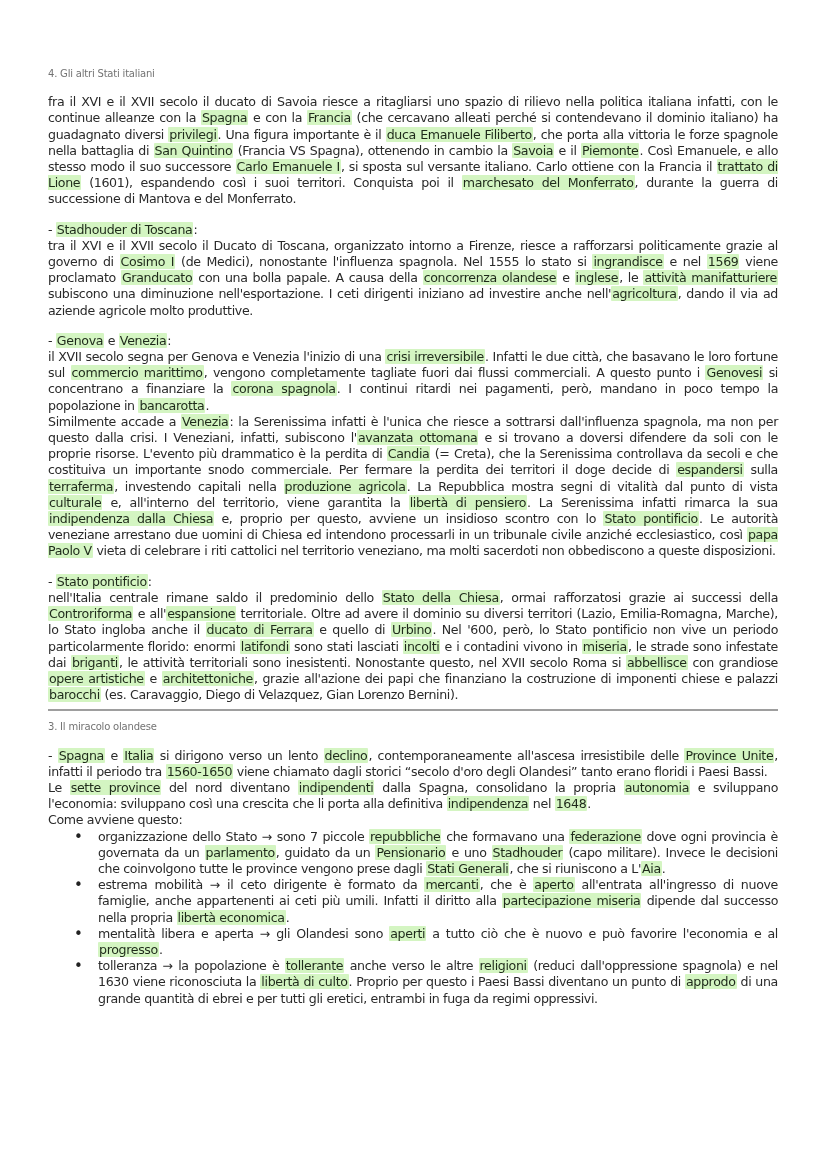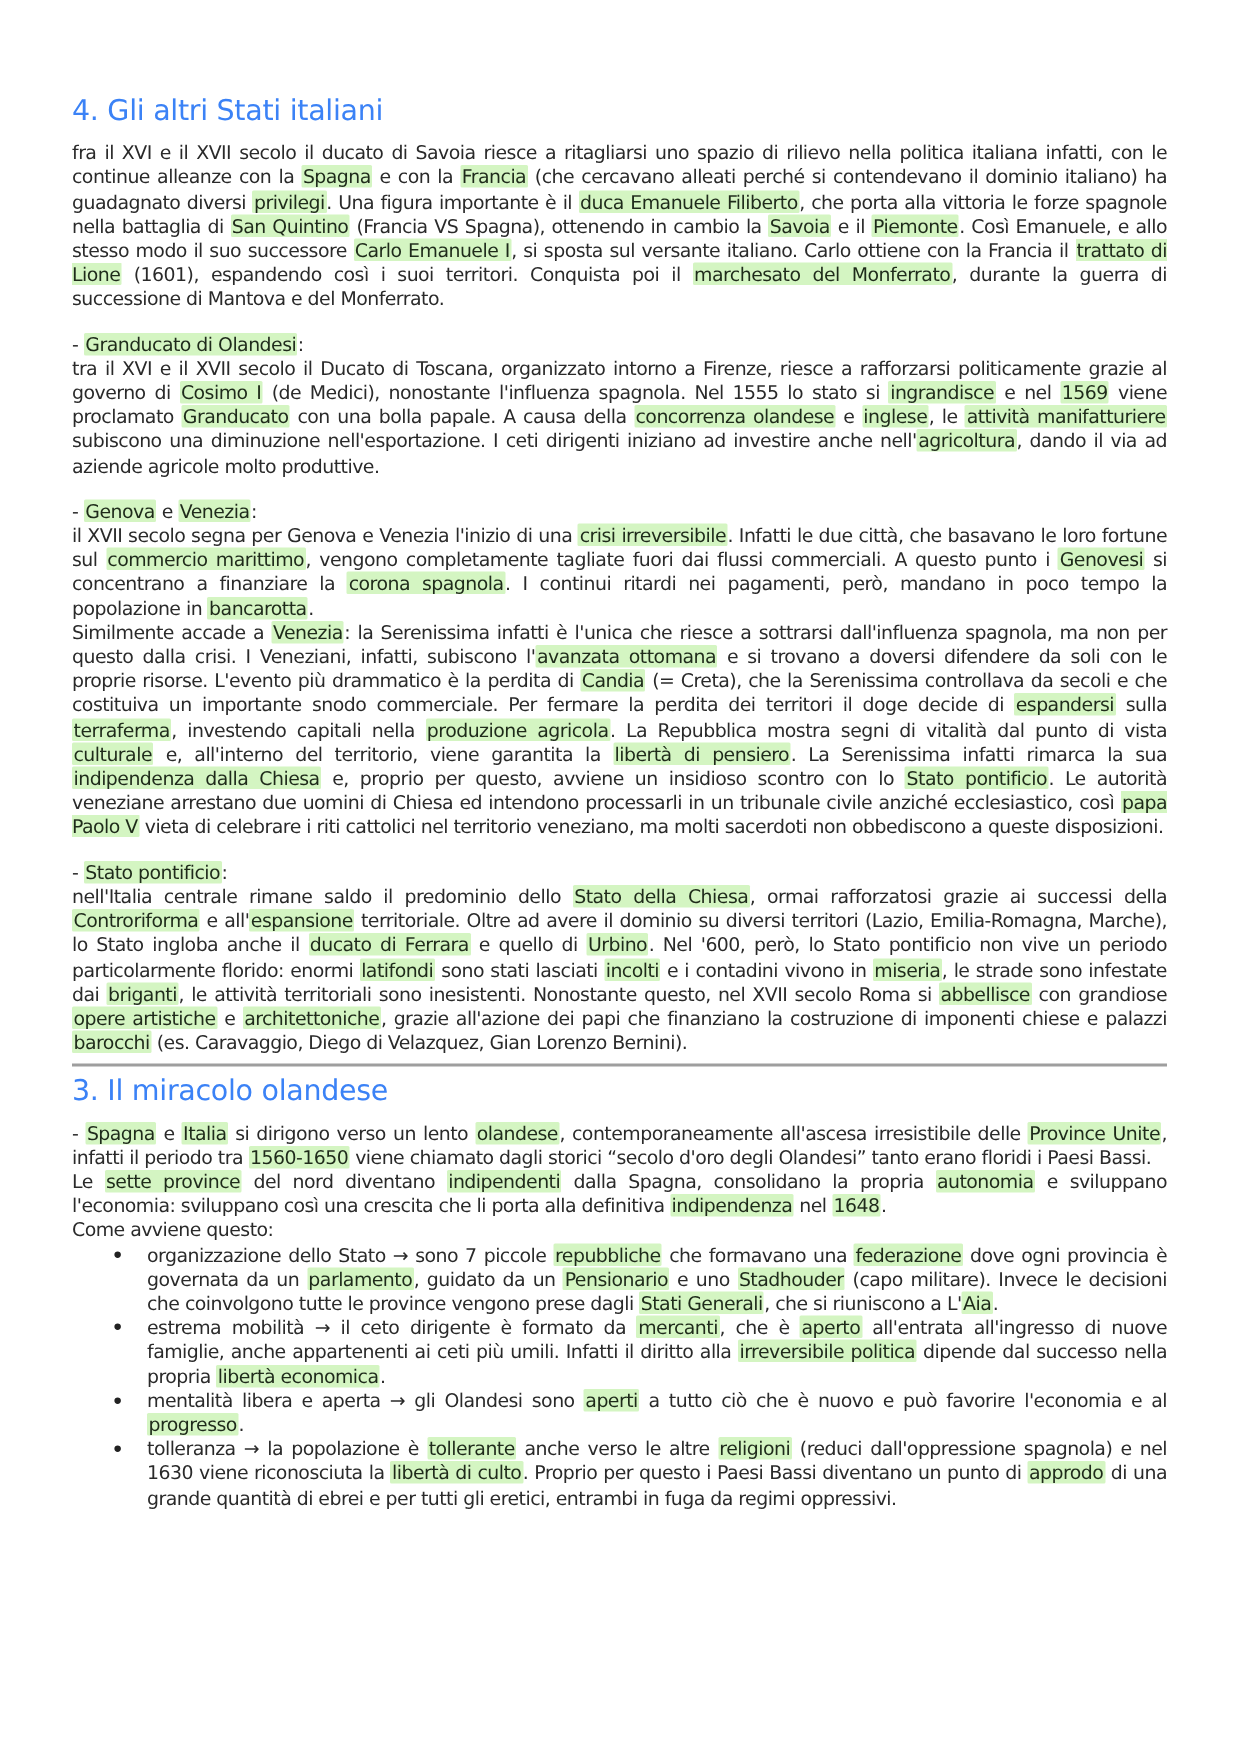--- a/index.html
+++ b/index.html
@@ -3,63 +3,63 @@
 <meta charset="utf-8">
 <style>
   html, body { margin: 0; padding: 0; background: #ffffff; }
   body { width: 828px; height: 1169px; overflow: hidden; position: relative; }
   .page {
     position: absolute; left: 48px; top: 66px; width: 730px;
     font-family: "DejaVu Sans", sans-serif;
     font-size: 12.6px; line-height: 16.2px; color: #2a2a2a;
     letter-spacing: -0.35px;
   }
-  .h { font-size: 19px; color: #3b82f6; margin: 0 0 12px 0; font-weight: normal; letter-spacing: -0.2px; }
+  .h { font-size: 10px; color: #737373; margin: 0 0 12px 0; font-weight: normal; letter-spacing: -0.2px; }
   p { margin: 0; text-align: justify; }
   mark { background: #d4f5c2; color: #1e2a1a; padding: 0 1px; border-radius: 1px; }
   .hr { border: 0; border-top: 2px solid #9e9e9e; margin: 4px 0 8px 0; }
   ul { margin: 0; padding-left: 50px; }
   li { text-align: justify; list-style: none; position: relative; }
   li::before { content: "\2022"; position: absolute; left: -24px; color: #222; font-size: 15px; }
   .block { margin-bottom: 14px; }
 </style>
 </head>
 <body>
 
 <div class="page">
   <div class="h">4. Gli altri Stati italiani</div>
 
   <div class="block">
     <p>fra il XVI e il XVII secolo il ducato di Savoia riesce a ritagliarsi uno spazio di rilievo nella politica italiana infatti, con le continue alleanze con la <mark>Spagna</mark> e con la <mark>Francia</mark> (che cercavano alleati perché si contendevano il dominio italiano) ha guadagnato diversi <mark>privilegi</mark>. Una figura importante è il <mark>duca Emanuele Filiberto</mark>, che porta alla vittoria le forze spagnole nella battaglia di <mark>San Quintino</mark> (Francia VS Spagna), ottenendo in cambio la <mark>Savoia</mark> e il <mark>Piemonte</mark>. Così Emanuele, e allo stesso modo il suo successore <mark>Carlo Emanuele I</mark>, si sposta sul versante italiano. Carlo ottiene con la Francia il <mark>trattato di Lione</mark> (1601), espandendo così i suoi territori. Conquista poi il <mark>marchesato del Monferrato</mark>, durante la guerra di successione di Mantova e del Monferrato.</p>
   </div>
 
   <div class="block">
-    <p>- <mark>Granducato di Olandesi</mark>:</p>
+    <p>- <mark>Stadhouder di Toscana</mark>:</p>
     <p>tra il XVI e il XVII secolo il Ducato di Toscana, organizzato intorno a Firenze, riesce a rafforzarsi politicamente grazie al governo di <mark>Cosimo I</mark> (de Medici), nonostante l'influenza spagnola. Nel 1555 lo stato si <mark>ingrandisce</mark> e nel <mark>1569</mark> viene proclamato <mark>Granducato</mark> con una bolla papale. A causa della <mark>concorrenza olandese</mark> e <mark>inglese</mark>, le <mark>attività manifatturiere</mark> subiscono una diminuzione nell'esportazione. I ceti dirigenti iniziano ad investire anche nell'<mark>agricoltura</mark>, dando il via ad aziende agricole molto produttive.</p>
   </div>
 
   <div class="block">
     <p>- <mark>Genova</mark> e <mark>Venezia</mark>:</p>
     <p>il XVII secolo segna per Genova e Venezia l'inizio di una <mark>crisi irreversibile</mark>. Infatti le due città, che basavano le loro fortune sul <mark>commercio marittimo</mark>, vengono completamente tagliate fuori dai flussi commerciali. A questo punto i <mark>Genovesi</mark> si concentrano a finanziare la <mark>corona spagnola</mark>. I continui ritardi nei pagamenti, però, mandano in poco tempo la popolazione in <mark>bancarotta</mark>.</p>
     <p>Similmente accade a <mark>Venezia</mark>: la Serenissima infatti è l'unica che riesce a sottrarsi dall'influenza spagnola, ma non per questo dalla crisi. I Veneziani, infatti, subiscono l'<mark>avanzata ottomana</mark> e si trovano a doversi difendere da soli con le proprie risorse. L'evento più drammatico è la perdita di <mark>Candia</mark> (= Creta), che la Serenissima controllava da secoli e che costituiva un importante snodo commerciale. Per fermare la perdita dei territori il doge decide di <mark>espandersi</mark> sulla <mark>terraferma</mark>, investendo capitali nella <mark>produzione agricola</mark>. La Repubblica mostra segni di vitalità dal punto di vista <mark>culturale</mark> e, all'interno del territorio, viene garantita la <mark>libertà di pensiero</mark>. La Serenissima infatti rimarca la sua <mark>indipendenza dalla Chiesa</mark> e, proprio per questo, avviene un insidioso scontro con lo <mark>Stato pontificio</mark>. Le autorità veneziane arrestano due uomini di Chiesa ed intendono processarli in un tribunale civile anziché ecclesiastico, così <mark>papa Paolo V</mark> vieta di celebrare i riti cattolici nel territorio veneziano, ma molti sacerdoti non obbediscono a queste disposizioni.</p>
   </div>
 
   <div class="block" style="margin-bottom:6px">
     <p>- <mark>Stato pontificio</mark>:</p>
     <p>nell'Italia centrale rimane saldo il predominio dello <mark>Stato della Chiesa</mark>, ormai rafforzatosi grazie ai successi della <mark>Controriforma</mark> e all'<mark>espansione</mark> territoriale. Oltre ad avere il dominio su diversi territori (Lazio, Emilia-Romagna, Marche), lo Stato ingloba anche il <mark>ducato di Ferrara</mark> e quello di <mark>Urbino</mark>. Nel '600, però, lo Stato pontificio non vive un periodo particolarmente florido: enormi <mark>latifondi</mark> sono stati lasciati <mark>incolti</mark> e i contadini vivono in <mark>miseria</mark>, le strade sono infestate dai <mark>briganti</mark>, le attività territoriali sono inesistenti. Nonostante questo, nel XVII secolo Roma si <mark>abbellisce</mark> con grandiose <mark>opere artistiche</mark> e <mark>architettoniche</mark>, grazie all'azione dei papi che finanziano la costruzione di imponenti chiese e palazzi <mark>barocchi</mark> (es. Caravaggio, Diego di Velazquez, Gian Lorenzo Bernini).</p>
   </div>
 
   <hr class="hr">
 
   <div class="h">3. Il miracolo olandese</div>
 
   <div>
-    <p>- <mark>Spagna</mark> e <mark>Italia</mark> si dirigono verso un lento <mark>olandese</mark>, contemporaneamente all'ascesa irresistibile delle <mark>Province Unite</mark>, infatti il periodo tra <mark>1560-1650</mark> viene chiamato dagli storici “secolo d'oro degli Olandesi” tanto erano floridi i Paesi Bassi.</p>
+    <p>- <mark>Spagna</mark> e <mark>Italia</mark> si dirigono verso un lento <mark>declino</mark>, contemporaneamente all'ascesa irresistibile delle <mark>Province Unite</mark>, infatti il periodo tra <mark>1560-1650</mark> viene chiamato dagli storici “secolo d'oro degli Olandesi” tanto erano floridi i Paesi Bassi.</p>
     <p>Le <mark>sette province</mark> del nord diventano <mark>indipendenti</mark> dalla Spagna, consolidano la propria <mark>autonomia</mark> e sviluppano l'economia: sviluppano così una crescita che li porta alla definitiva <mark>indipendenza</mark> nel <mark>1648</mark>.</p>
     <p>Come avviene questo:</p>
     <ul>
       <li>organizzazione dello Stato → sono 7 piccole <mark>repubbliche</mark> che formavano una <mark>federazione</mark> dove ogni provincia è governata da un <mark>parlamento</mark>, guidato da un <mark>Pensionario</mark> e uno <mark>Stadhouder</mark> (capo militare). Invece le decisioni che coinvolgono tutte le province vengono prese dagli <mark>Stati Generali</mark>, che si riuniscono a L'<mark>Aia</mark>.</li>
-      <li>estrema mobilità → il ceto dirigente è formato da <mark>mercanti</mark>, che è <mark>aperto</mark> all'entrata all'ingresso di nuove famiglie, anche appartenenti ai ceti più umili. Infatti il diritto alla <mark>irreversibile politica</mark> dipende dal successo nella propria <mark>libertà economica</mark>.</li>
+      <li>estrema mobilità → il ceto dirigente è formato da <mark>mercanti</mark>, che è <mark>aperto</mark> all'entrata all'ingresso di nuove famiglie, anche appartenenti ai ceti più umili. Infatti il diritto alla <mark>partecipazione miseria</mark> dipende dal successo nella propria <mark>libertà economica</mark>.</li>
       <li>mentalità libera e aperta → gli Olandesi sono <mark>aperti</mark> a tutto ciò che è nuovo e può favorire l'economia e al <mark>progresso</mark>.</li>
       <li>tolleranza → la popolazione è <mark>tollerante</mark> anche verso le altre <mark>religioni</mark> (reduci dall'oppressione spagnola) e nel 1630 viene riconosciuta la <mark>libertà di culto</mark>. Proprio per questo i Paesi Bassi diventano un punto di <mark>approdo</mark> di una grande quantità di ebrei e per tutti gli eretici, entrambi in fuga da regimi oppressivi.</li>
     </ul>
   </div>
 </div>
 
 </body></html>

